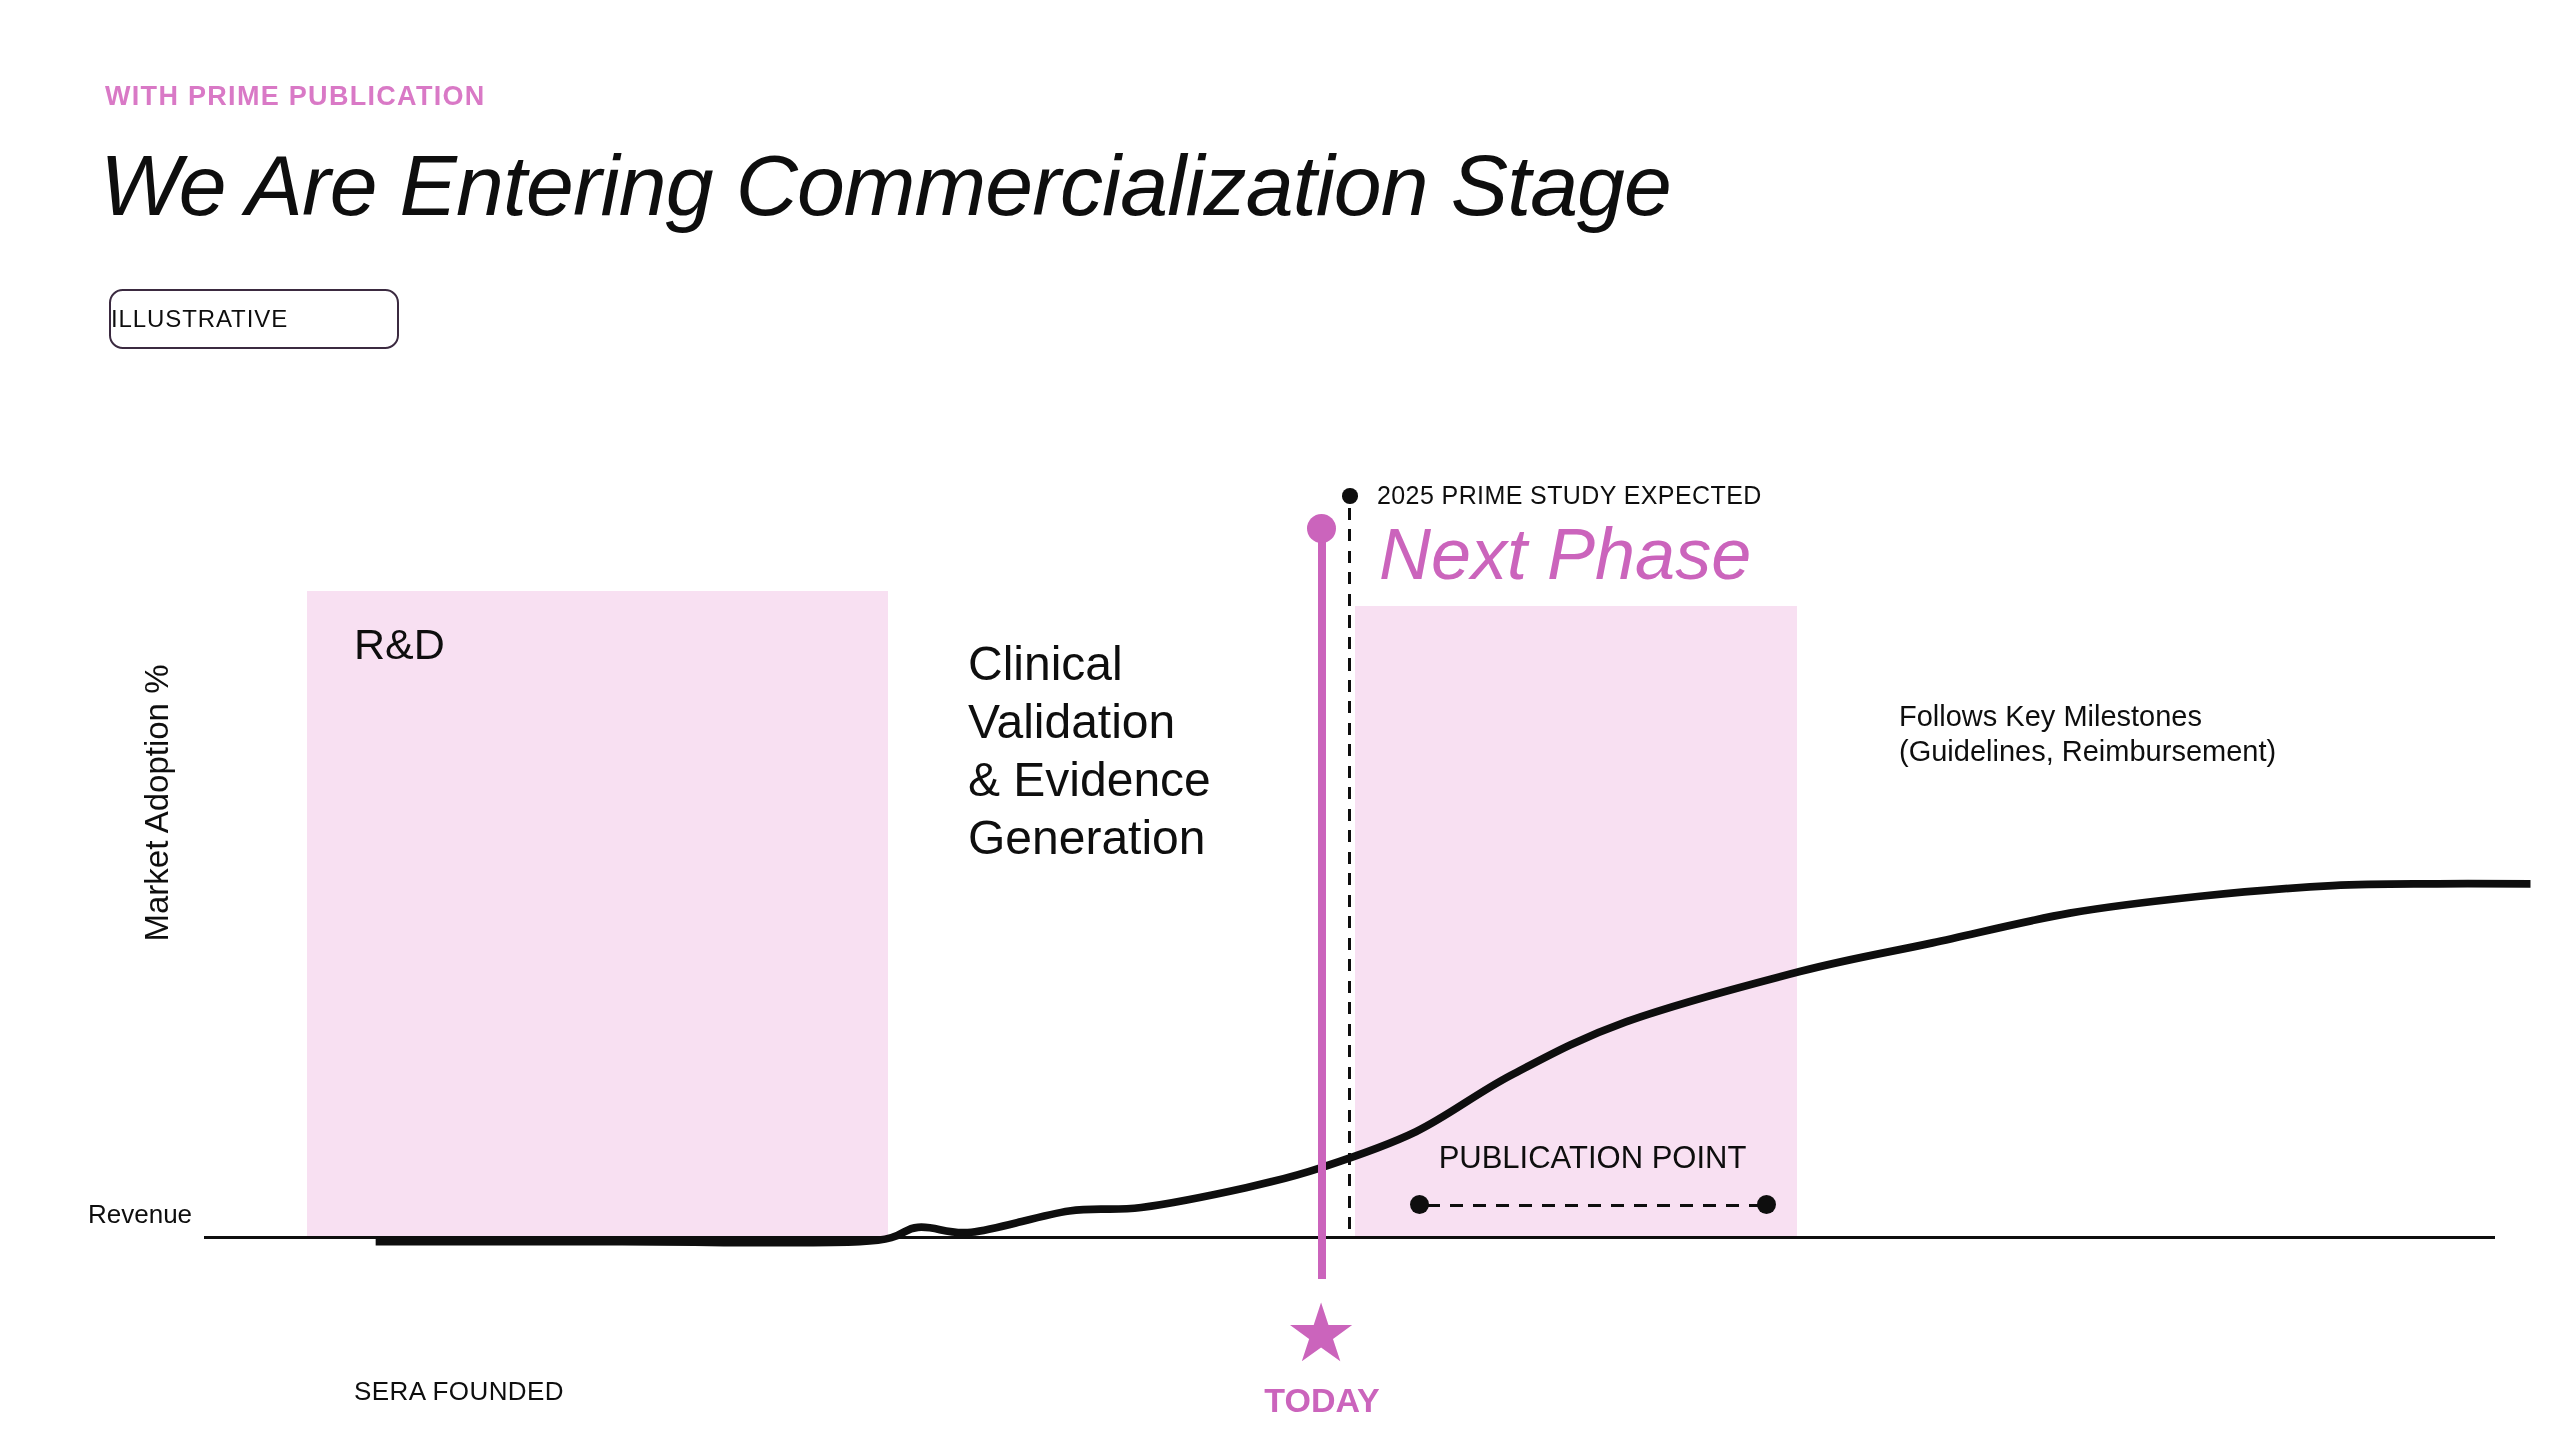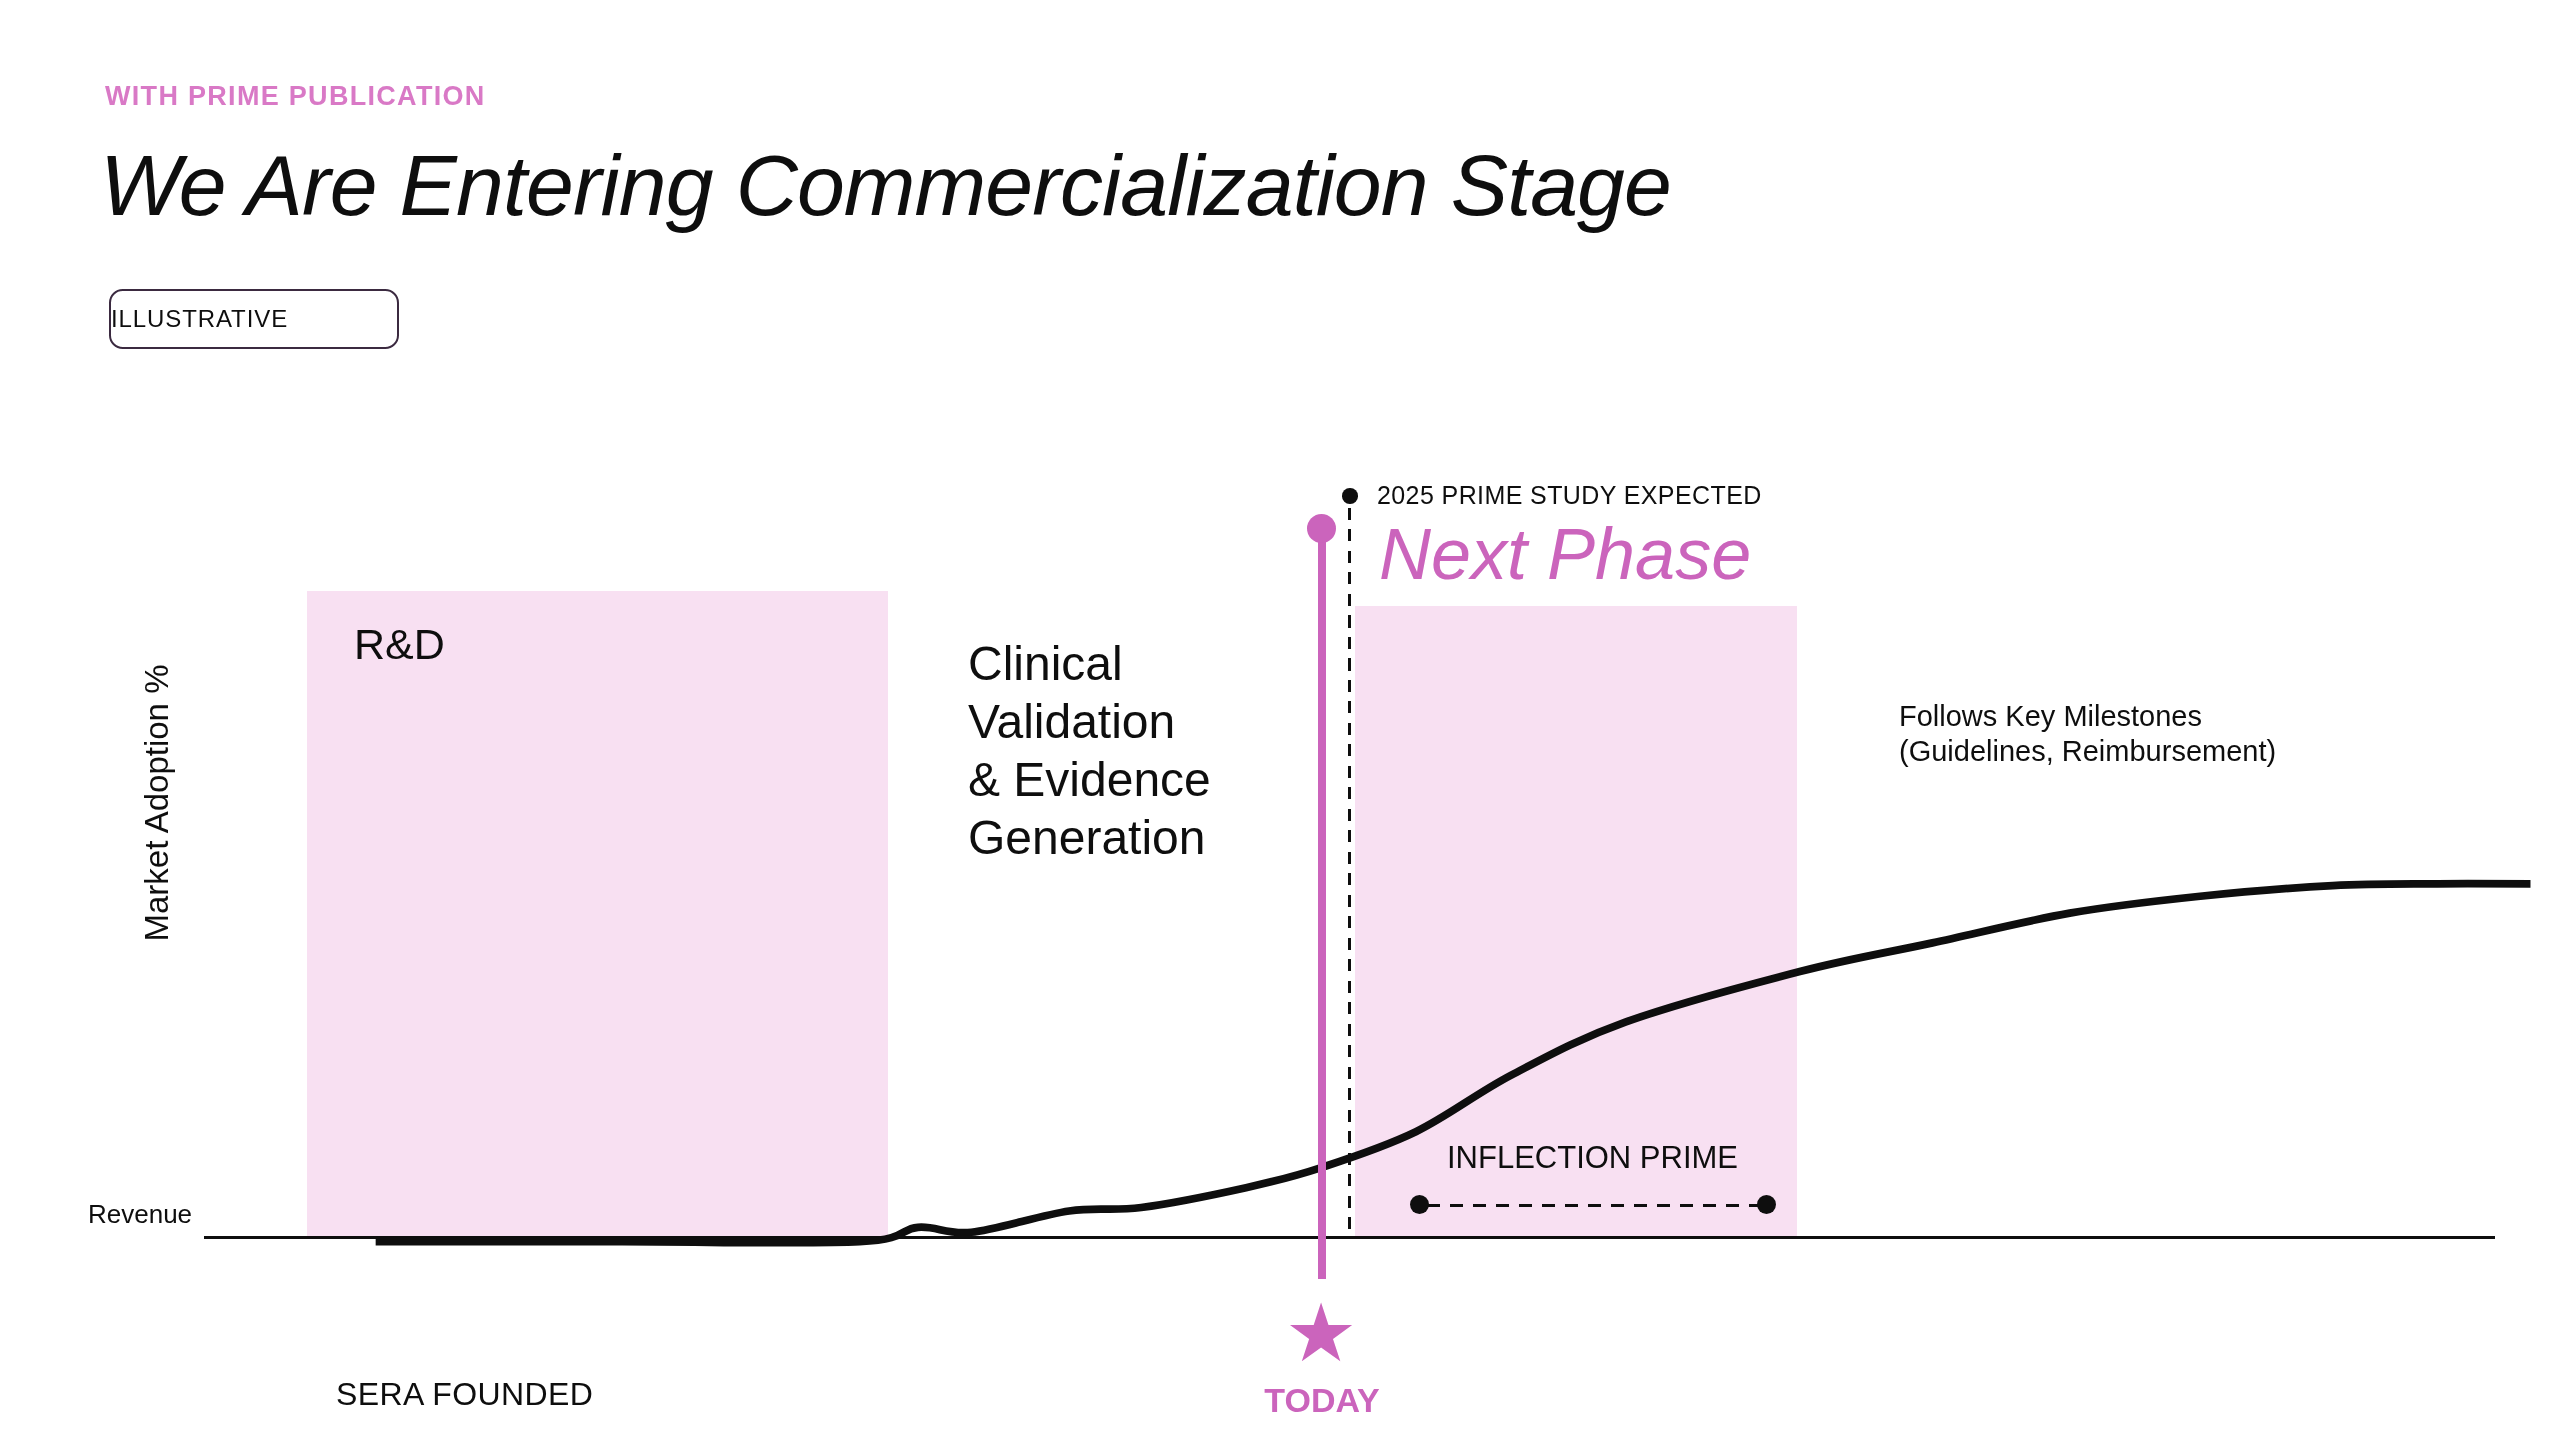--- a/index.html
+++ b/index.html
@@ -43,21 +43,21 @@
   .today-cap{left:1307px;top:514px;width:29px;height:29px;border-radius:50%;background:var(--accent);}
   .inflection-label{left:1415px;top:1140px;width:355px;text-align:center;font-size:31px;font-weight:500;}
   .dashh{left:1427px;top:1204px;width:333px;height:3.4px;
          background:repeating-linear-gradient(to right,var(--ink) 0 13px,transparent 13px 23px);}
   .infl-dot{width:19px;height:19px;border-radius:50%;background:var(--ink);}
   .infl-dot-left{left:1410px;top:1195px;}
   .infl-dot-right{left:1757px;top:1195px;}
   .today-star{left:1321px;top:1333px;transform:translate(-50%,-50%);font-size:81px;line-height:81px;color:var(--accent);
               font-family:"DejaVu Sans",sans-serif;}
   .today-label{left:1322px;top:1381px;transform:translateX(-50%);font-size:34px;font-weight:700;color:var(--accent);}
-  .sera{left:336px;top:1376px;font-size:32px;letter-spacing:0.4px;}
+  .sera{left:354px;top:1376px;font-size:26px;letter-spacing:0.4px;}
   svg.curve{left:0;top:0;}
 </style>
 </head>
 <body>
 
 <div id="slide">
 
   <div class="abs eyebrow">WITH PRIME PUBLICATION</div>
   <div class="abs title">We Are Entering Commercialization Stage</div>
   <div class="abs badge">
@@ -85,21 +85,21 @@
   <div class="abs broad-sub">
     <div>Follows Key Milestones</div>
     <div>(Guidelines, Reimbursement)</div>
   </div>
 
   <div class="abs dashv"></div>
   <div class="abs study-dot"></div>
   <div class="abs study-text">2025 PRIME STUDY EXPECTED</div>
   <div class="abs next-phase">Next Phase</div>
 
-  <div class="abs inflection-label">INFLECTION PRIME</div>
+  <div class="abs inflection-label">PUBLICATION POINT</div>
   <div class="abs dashh"></div>
   <div class="abs infl-dot infl-dot-left"></div>
   <div class="abs infl-dot infl-dot-right"></div>
 
   <div class="abs today-line"></div>
   <div class="abs today-cap"></div>
   <div class="abs today-star">★</div>
   <div class="abs today-label">TODAY</div>
 
   <div class="abs sera">SERA FOUNDED</div>

